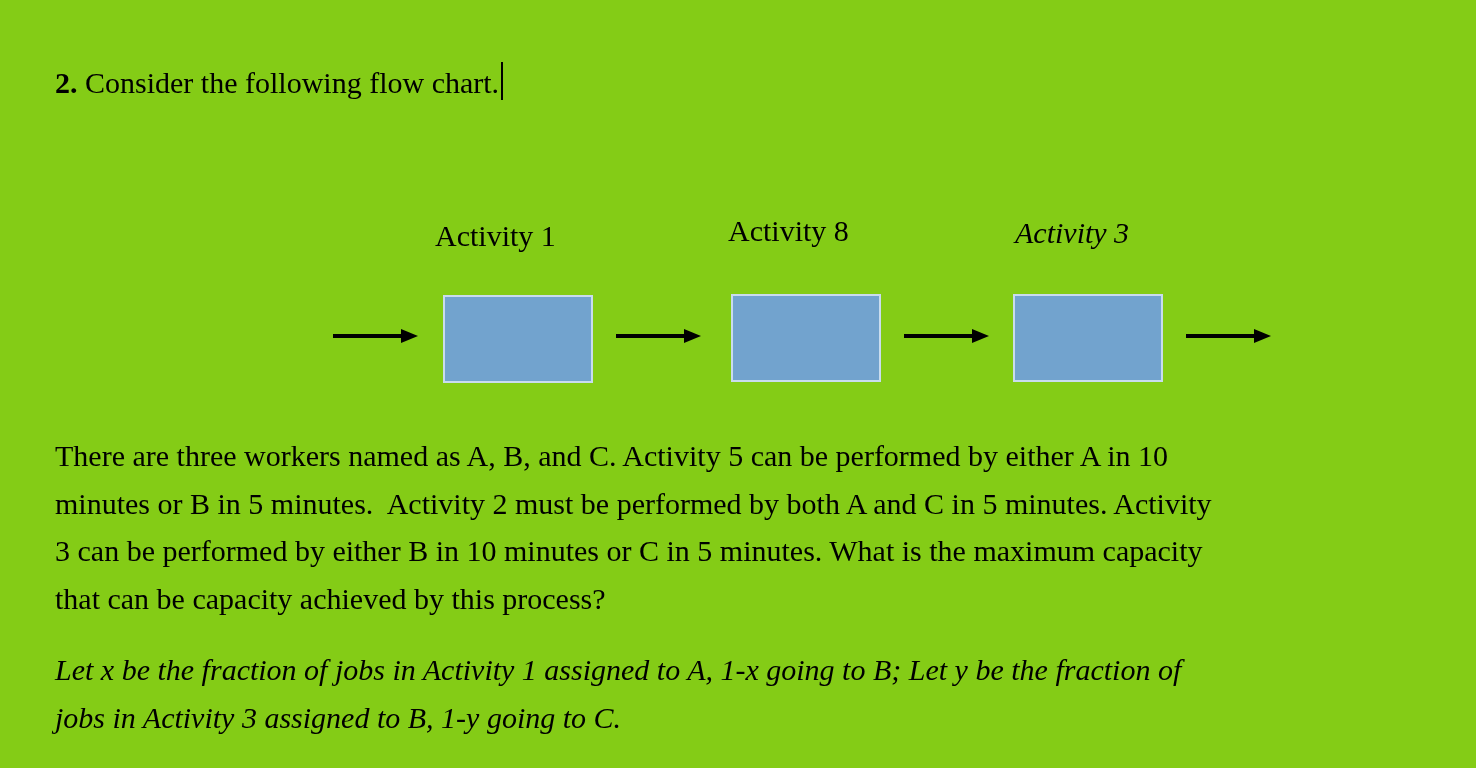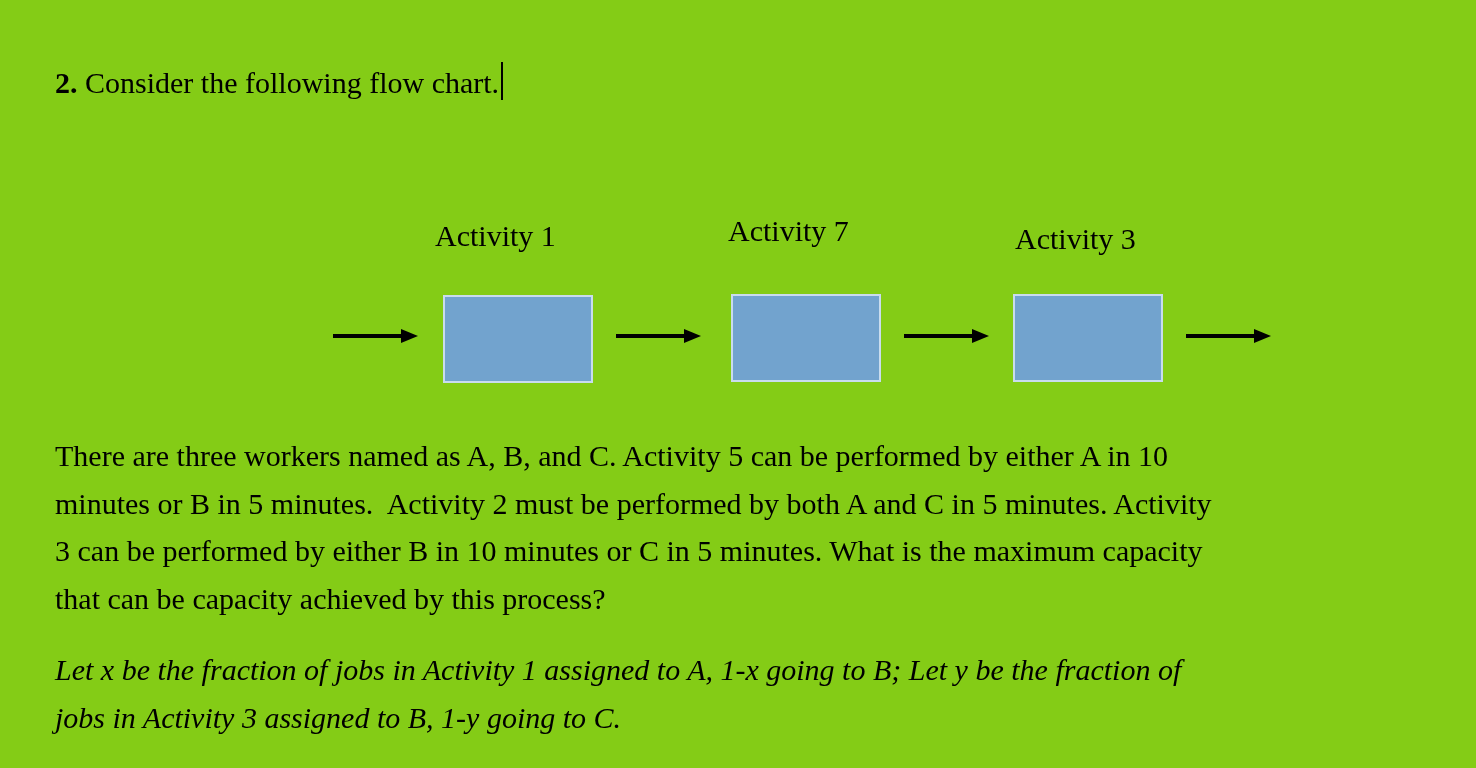--- a/index.html
+++ b/index.html
@@ -43,21 +43,21 @@
   
   .flowchart { position: absolute; left: 0; top: 0; width: 1476px; height: 440px; }
   .fc-label {
     position: absolute;
     font-size: 30px;
     line-height: 34px;
     white-space: pre;
   }
   .fc-label.l1 { left: 435px;  top: 219px; }
   .fc-label.l2 { left: 728px;  top: 214px; }
-  .fc-label.l3 { left: 1015px; top: 222px; }
+  .fc-label.l3 { left: 1015px; top: 216px; font-style: italic; }
 
   .fc-box {
     position: absolute;
     width: 150px;
     height: 88px;
     box-sizing: border-box;
     background: var(--box-fill, #72A3CE);
     border: 2px solid var(--box-border, #C9DCEE);
   }
   .fc-box.b1 { left: 443px;  top: 295px; }
@@ -111,21 +111,21 @@
 </style>
 </head>
 <body>
 
 <div class="page">
 
   <div class="heading"><span class="qnum">2.</span><span> Consider the following flow chart.</span><span class="caret"></span></div>
 
   <div class="flowchart">
     <div class="fc-label l1">Activity 1</div>
-    <div class="fc-label l2">Activity 7</div>
+    <div class="fc-label l2">Activity 8</div>
     <div class="fc-label l3">Activity 3</div>
 
     <div class="arrow a1">
         <div class="shaft"></div>
         <div class="head"></div>
       </div>
     <div class="fc-box b1"></div>
     <div class="arrow a2">
         <div class="shaft"></div>
         <div class="head"></div>

